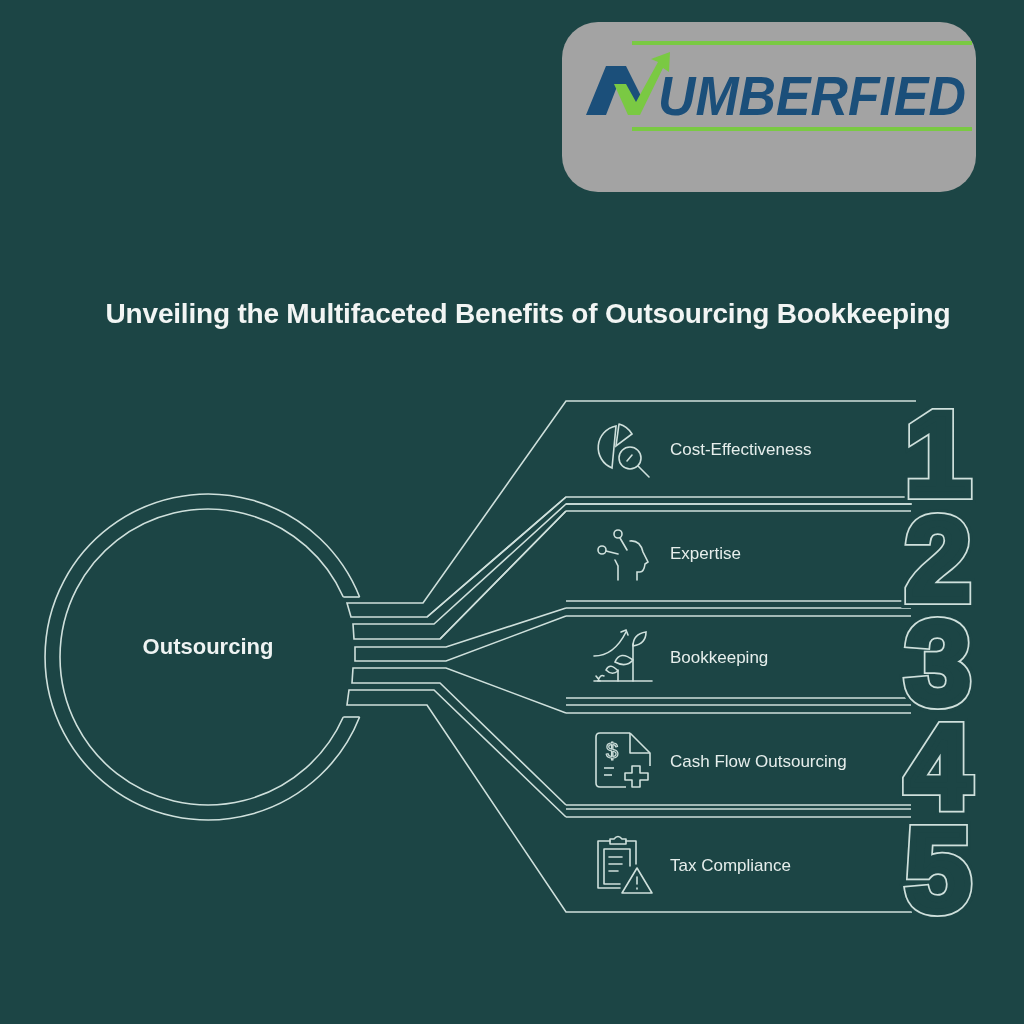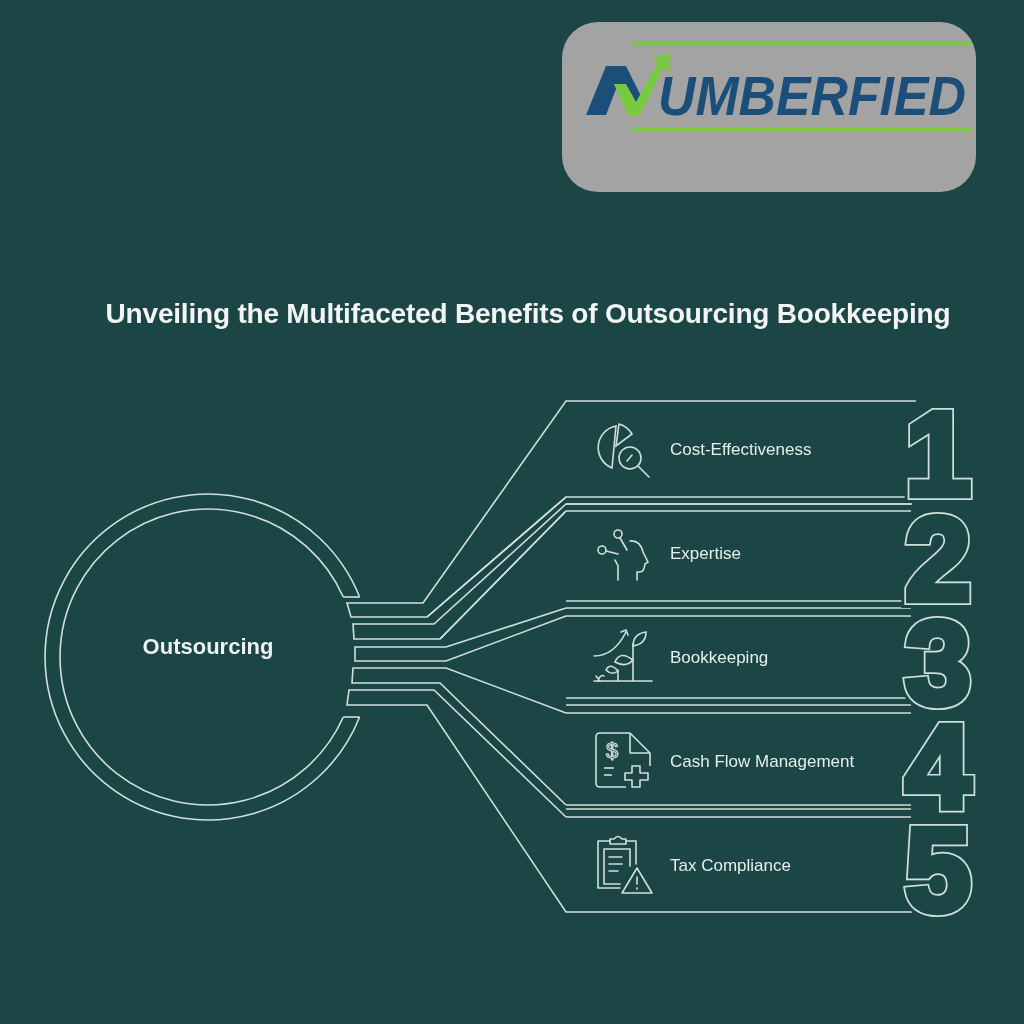--- a/index.html
+++ b/index.html
@@ -159,21 +159,21 @@
 
 <svg class="icon" style="top:728px" viewBox="0 0 66 66" fill="none" stroke="#cfe0dc" stroke-width="1.6" stroke-linejoin="round">
   <path d="M 40 5 L 10 5 Q 6 5 6 9 L 6 55 Q 6 59 10 59 L 36 59"></path>
   <path d="M 40 5 L 60 25 L 60 38"></path>
   <path d="M 40 5 L 40 25 L 60 25"></path>
   <text x="16" y="30" font-family="Liberation Sans, sans-serif" font-size="22" fill="none" stroke="#cfe0dc" stroke-width="1.2">$</text>
   <line x1="14" y1="40" x2="24" y2="40"></line>
   <line x1="14" y1="47" x2="22" y2="47"></line>
   <path d="M 42 38 L 50 38 L 50 45 L 58 45 L 58 52 L 50 52 L 50 59 L 42 59 L 42 52 L 35 52 L 35 45 L 42 45 Z"></path>
 </svg>
-<div class="item-label" style="top:752px">Cash Flow Management</div>
+<div class="item-label" style="top:752px">Cash Flow Outsourcing</div>
 
 <svg class="icon" style="top:832px" viewBox="0 0 66 66" fill="none" stroke="#cfe0dc" stroke-width="1.6" stroke-linejoin="round" stroke-linecap="round">
   <path d="M 20 9 L 8 9 L 8 56 L 30 56"></path>
   <path d="M 36 9 L 46 9 L 46 32"></path>
   <path d="M 20 12 L 20 7 L 24 7 Q 28 2 32 7 L 36 7 L 36 12 Z"></path>
   <path d="M 14 17 L 40 17 L 40 34 M 14 17 L 14 52 L 30 52"></path>
   <line x1="19" y1="25" x2="32" y2="25"></line>
   <line x1="19" y1="32" x2="32" y2="32"></line>
   <line x1="19" y1="39" x2="28" y2="39"></line>
   <path d="M 47 36 L 62 61 L 32 61 Z"></path>

